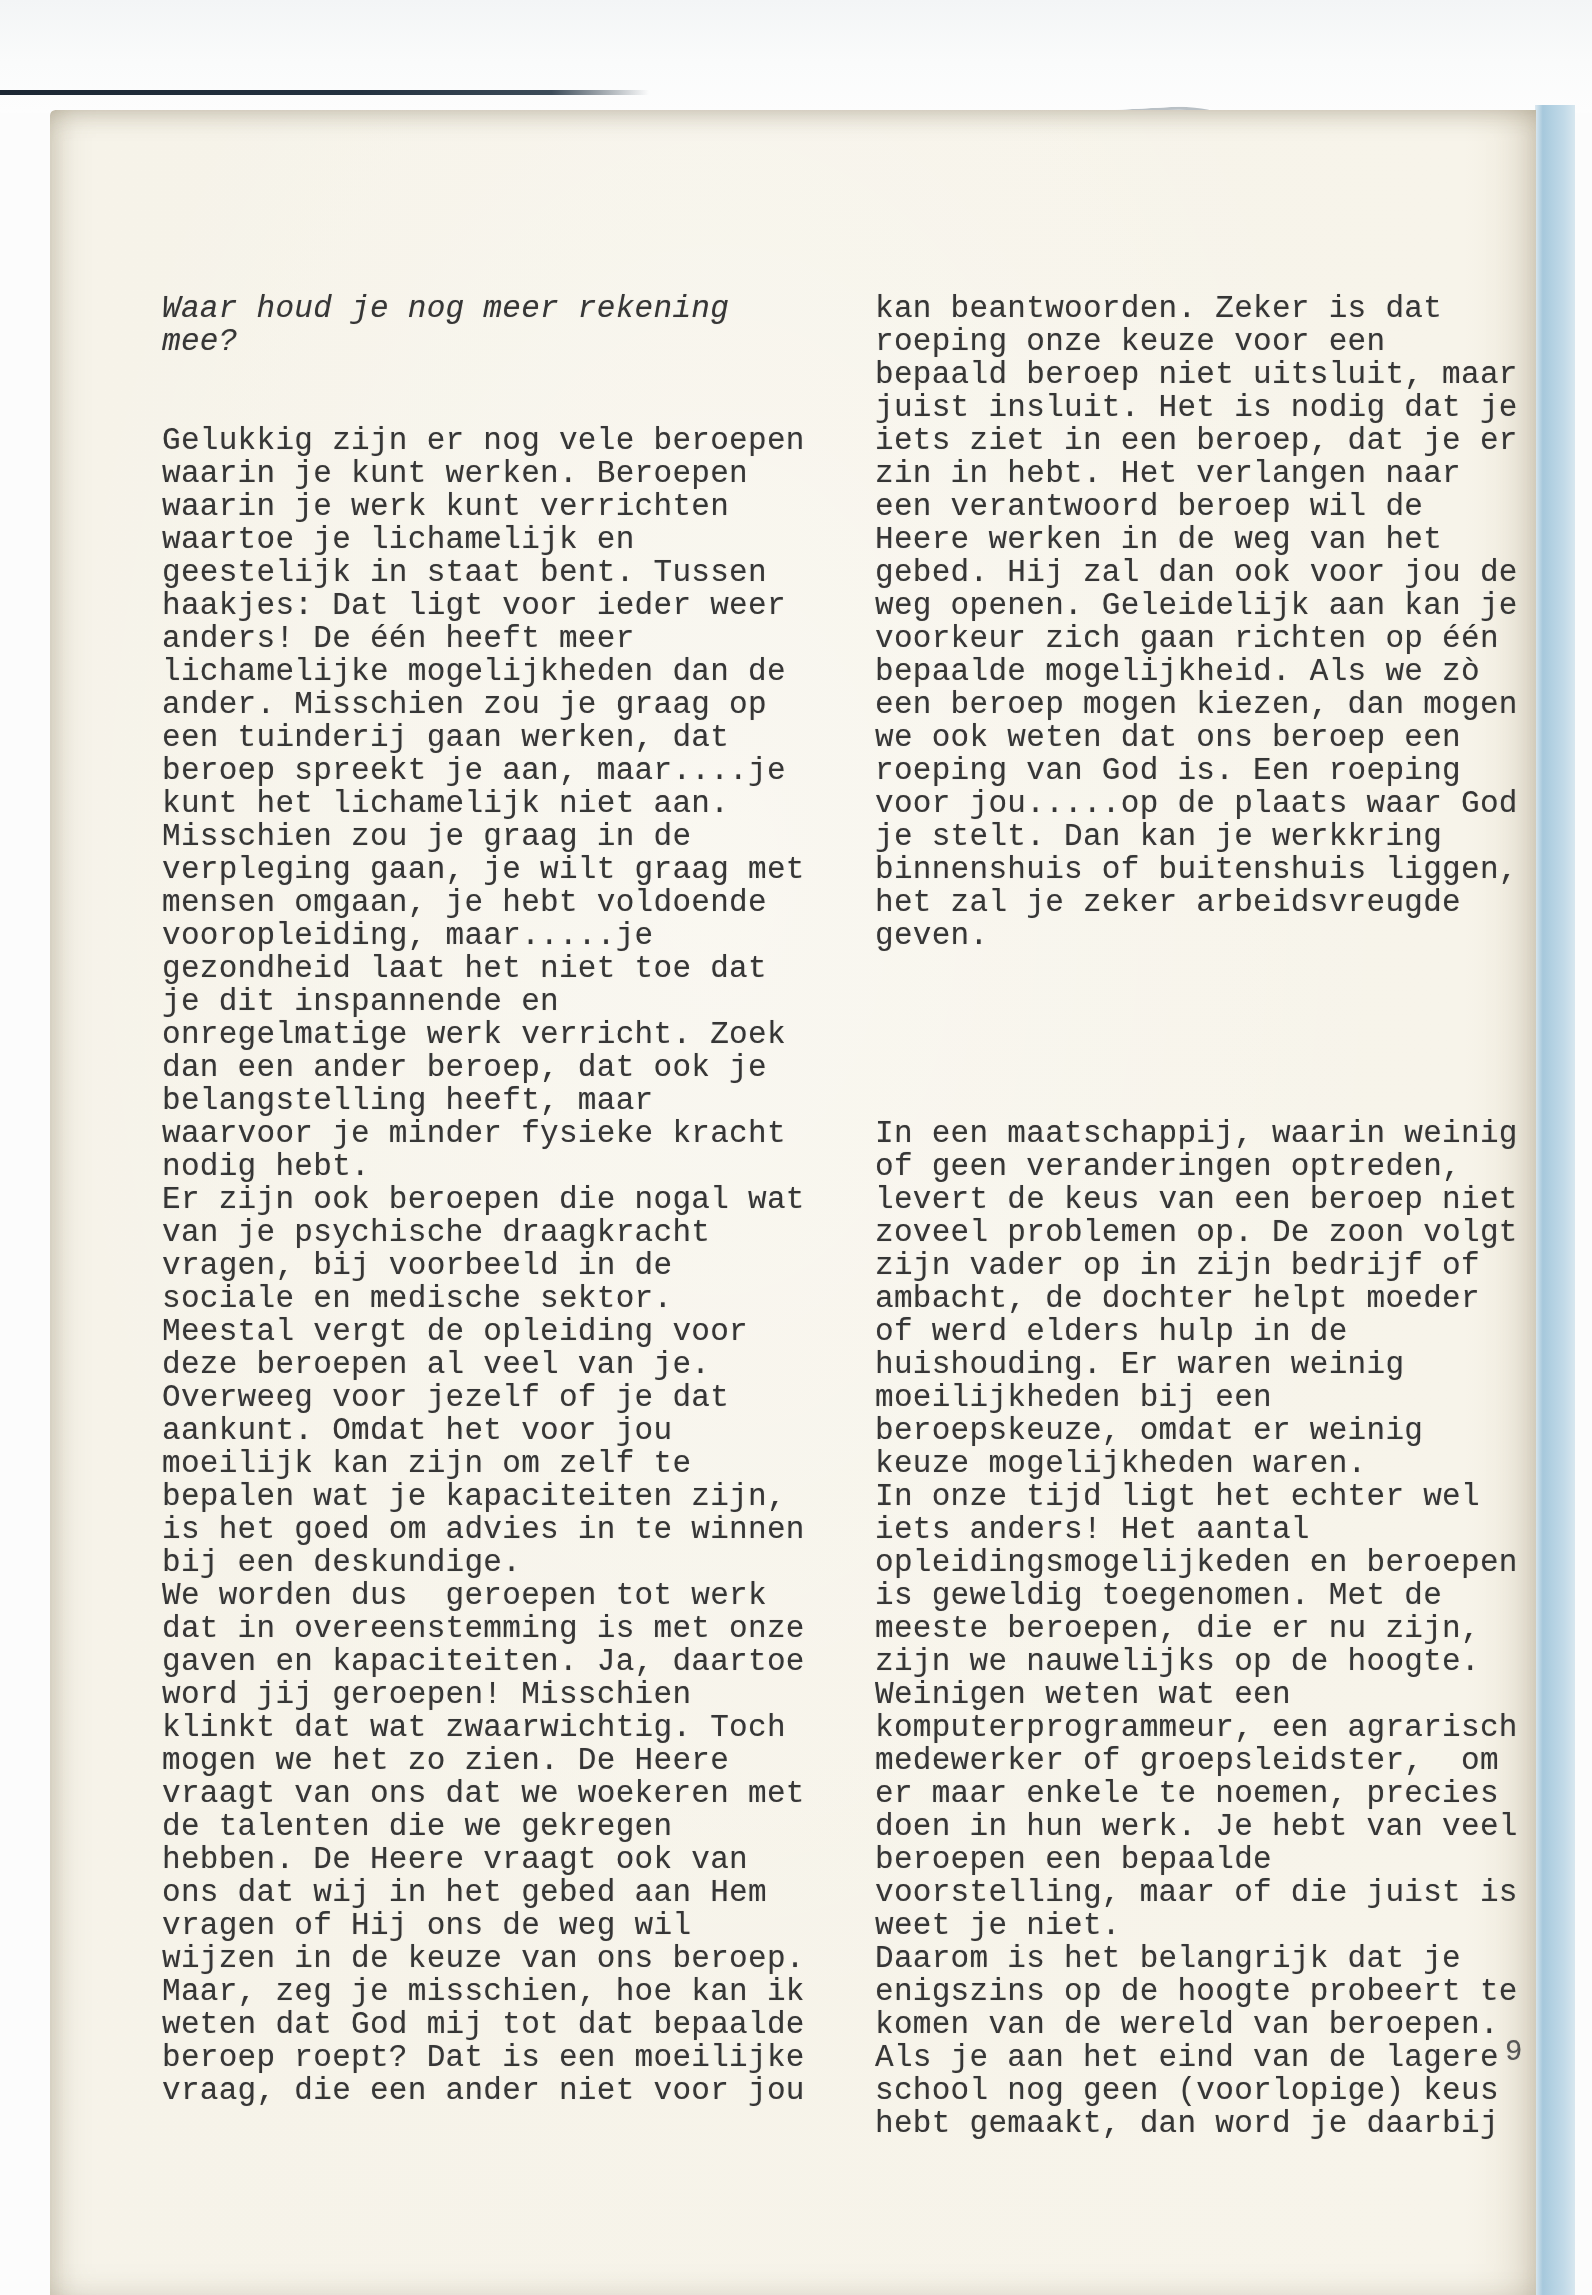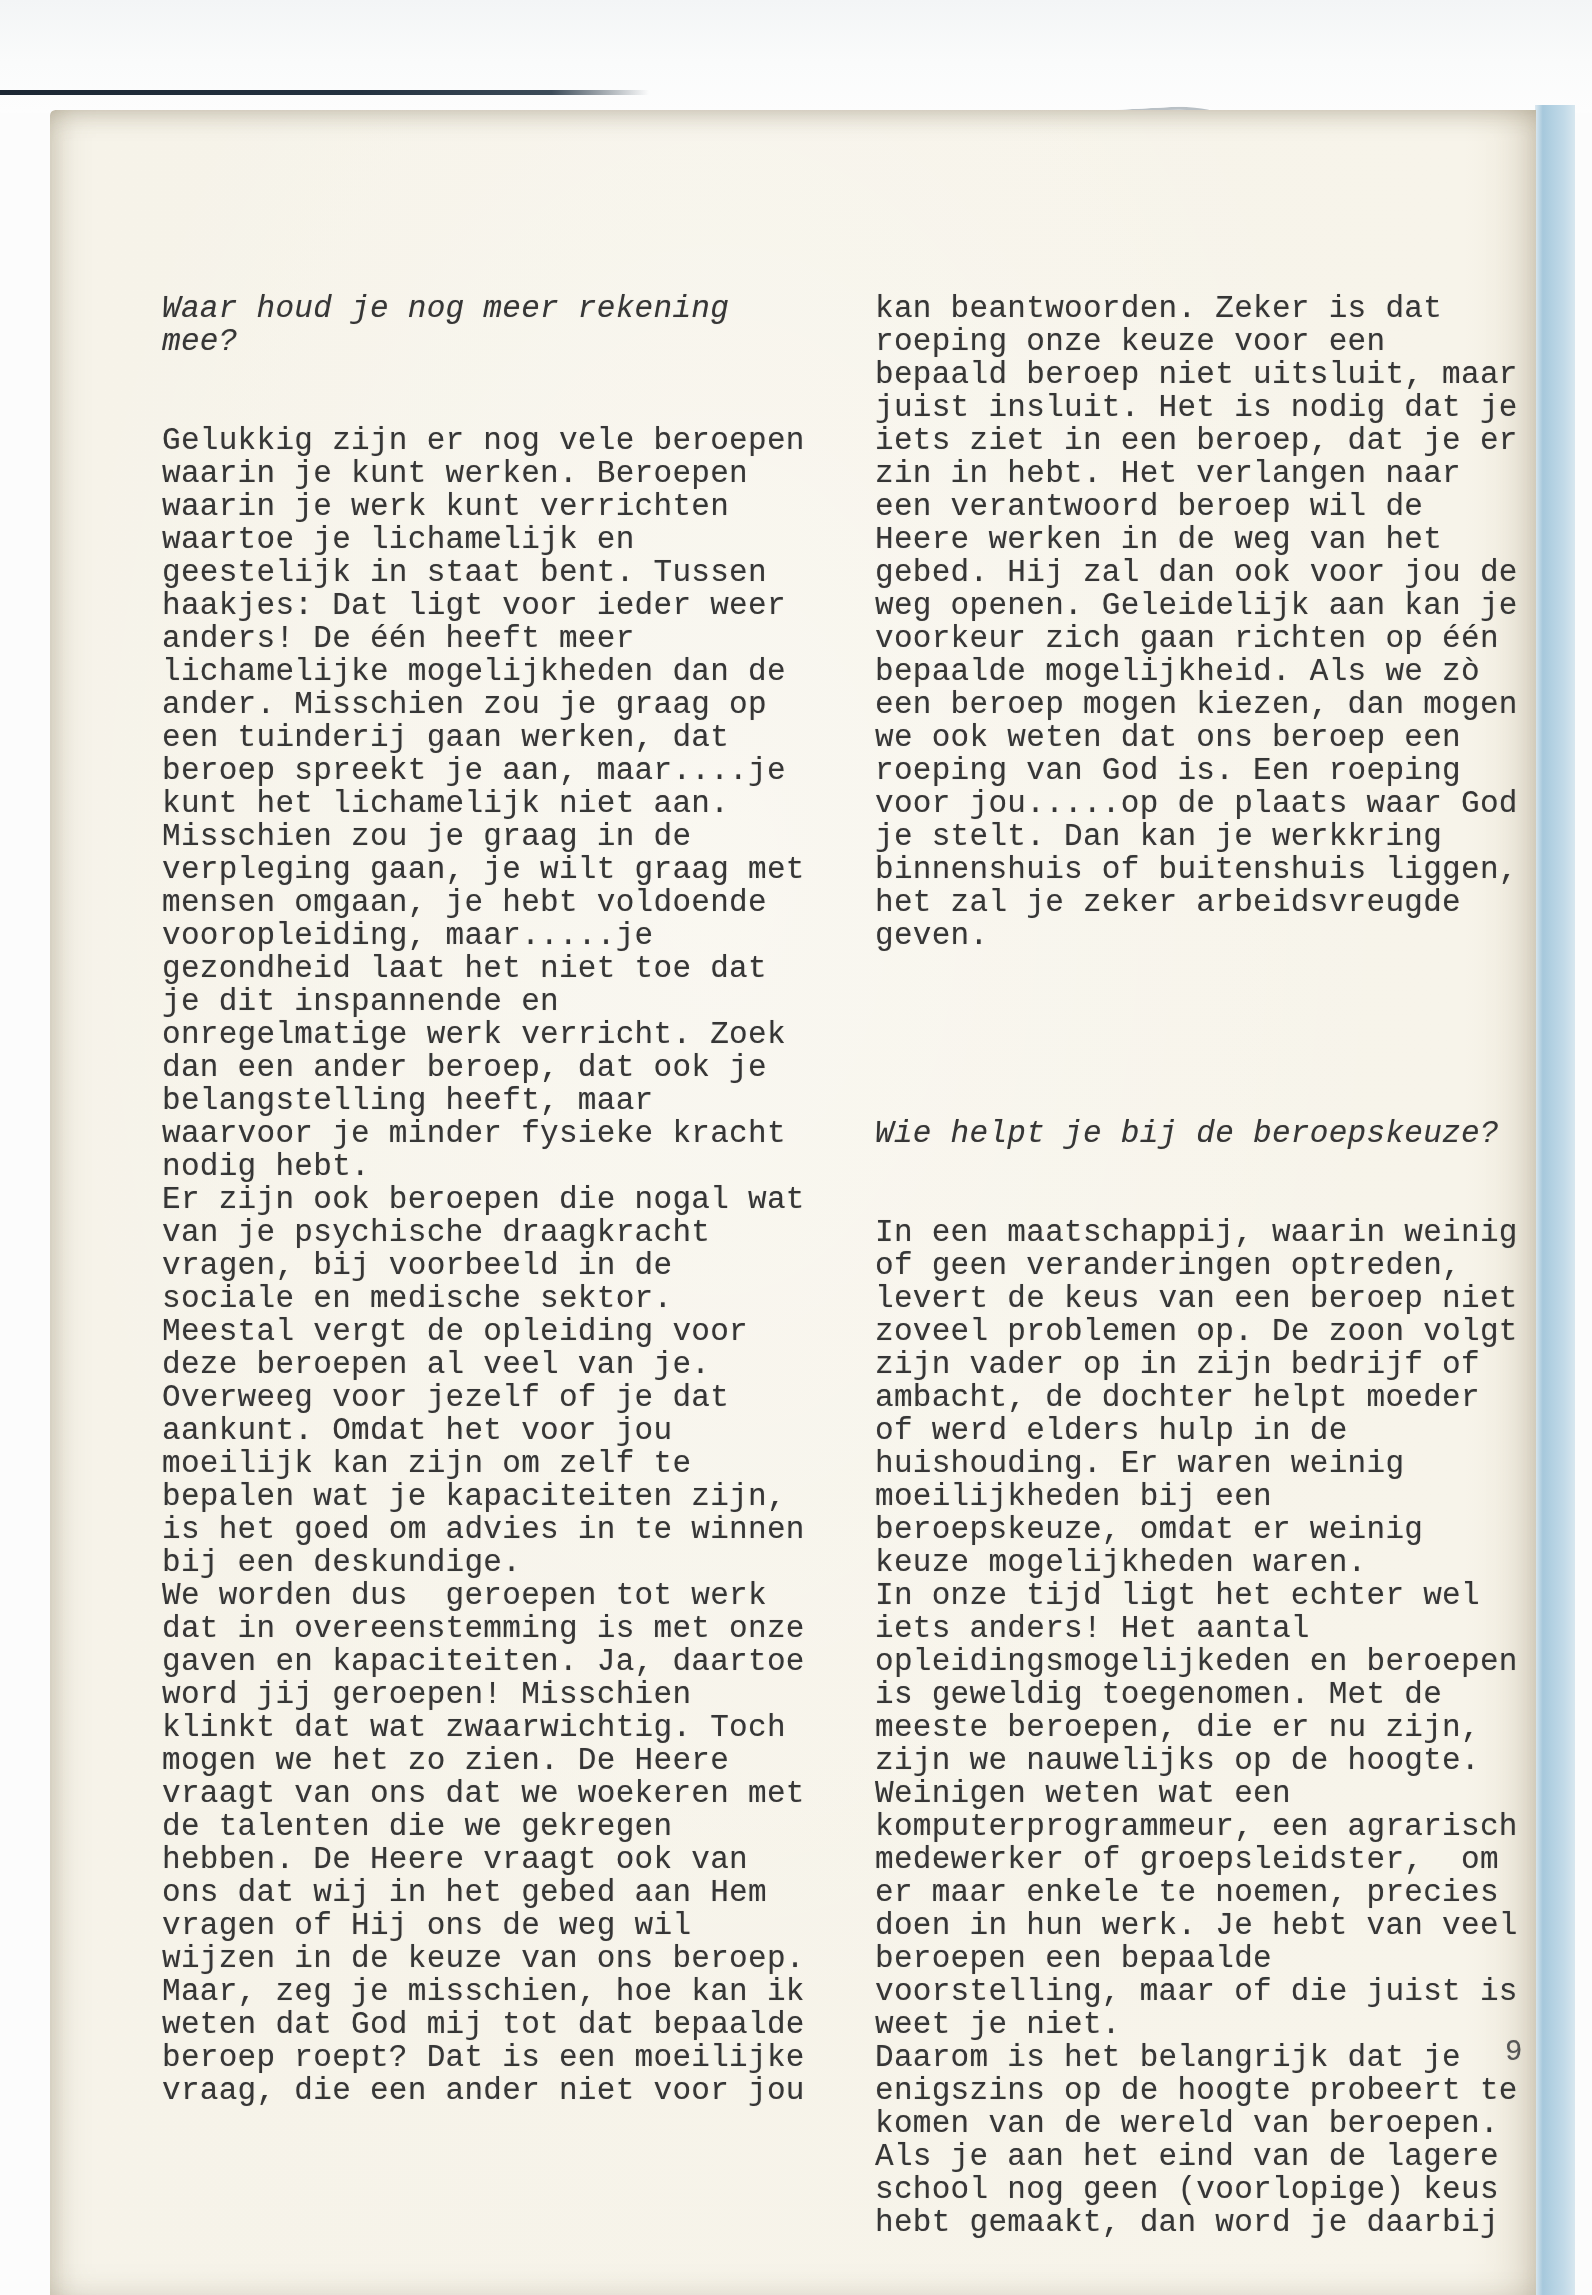--- a/index.html
+++ b/index.html
@@ -146,21 +146,20 @@
 bepaalde mogelijkheid. Als we zò
 een beroep mogen kiezen, dan mogen
 we ook weten dat ons beroep een
 roeping van God is. Een roeping
 voor jou.....op de plaats waar God
 je stelt. Dan kan je werkkring
 binnenshuis of buitenshuis liggen,
 het zal je zeker arbeidsvreugde
 geven.</div>
       <div class="gap"></div>
-      <div class="heading">Wie helpt je bij de beroepskeuze?</div>
       <div class="body-text">In een maatschappij, waarin weinig
 of geen veranderingen optreden,
 levert de keus van een beroep niet
 zoveel problemen op. De zoon volgt
 zijn vader op in zijn bedrijf of
 ambacht, de dochter helpt moeder
 of werd elders hulp in de
 huishouding. Er waren weinig
 moeilijkheden bij een
 beroepskeuze, omdat er weinig

